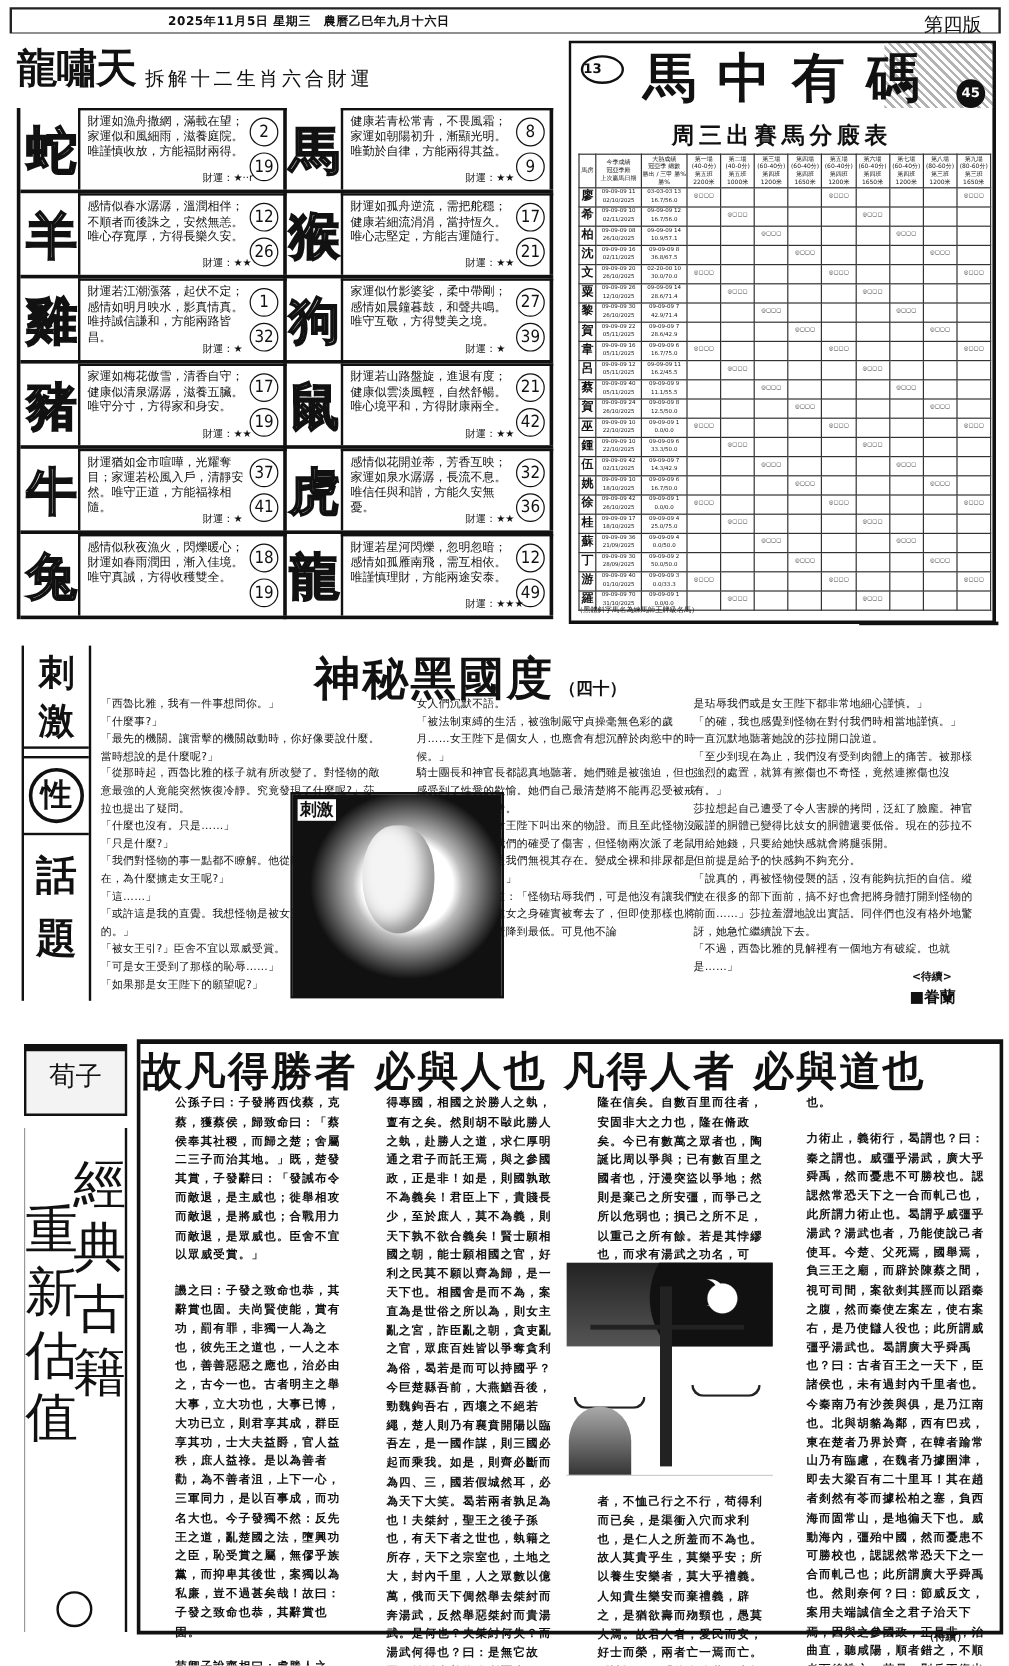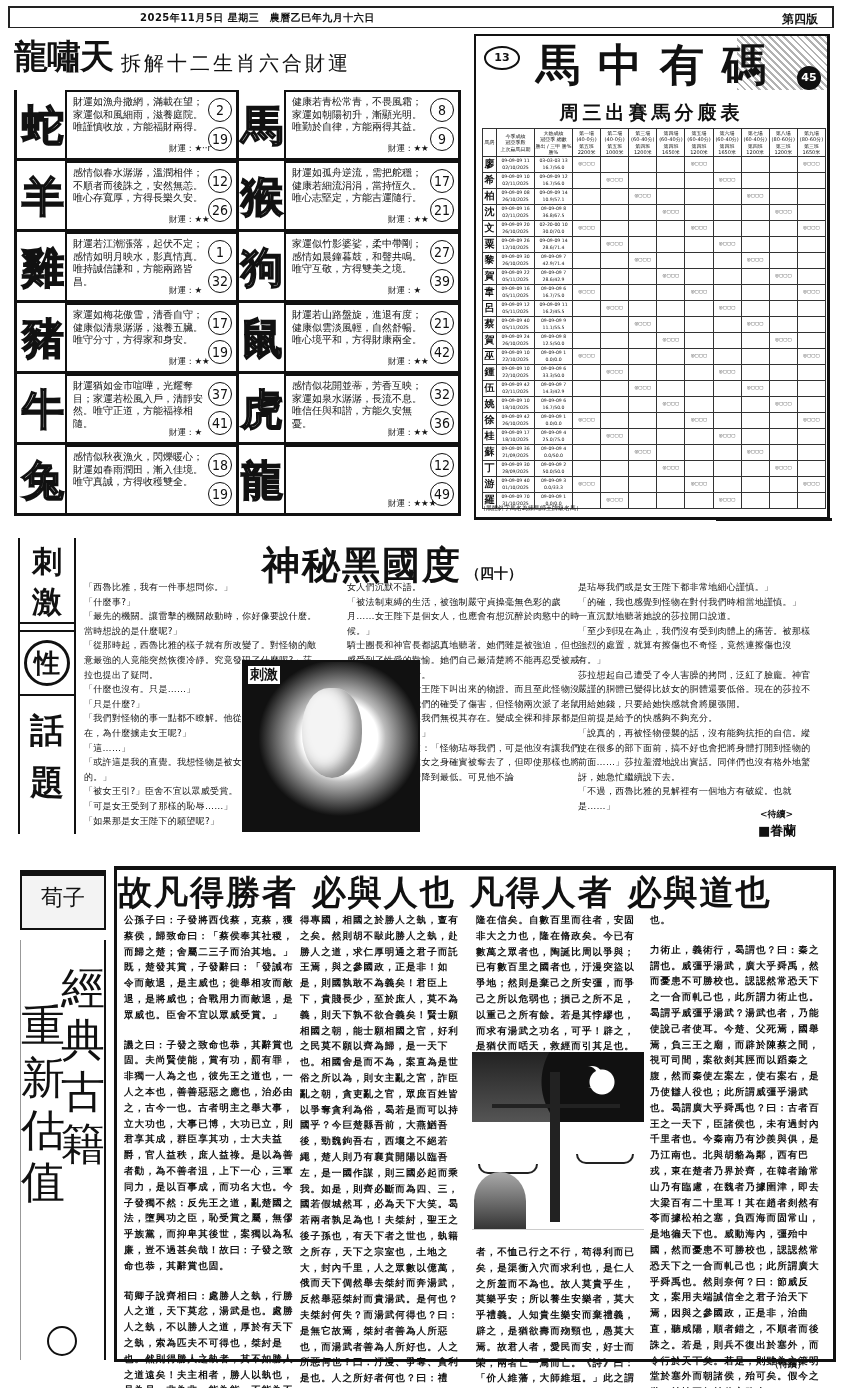--- a/index.html
+++ b/index.html
@@ -2,44 +2,44 @@
 <html><head>
 <meta charset="utf-8">
 <style>
   * { box-sizing: border-box; margin: 0; padding: 0; }
   body { width: 841px; height: 1388px; background: #fff; font-family: "DejaVu Sans", sans-serif; color: #111; position: relative; overflow: hidden; }
   .abs { position: absolute; }
 
   
   .masthead { left: 8px; top: 6px; width: 826px; height: 22px; border-top: 2px solid #222; border-left: 2px solid #222; border-right: 2px solid #222; border-bottom: 1px solid #222; }
   .masthead .date { position: absolute; left: 130px; top: 3px; font-size: 10px; font-weight: bold; letter-spacing: 0.5px; }
-  .masthead .edition { position: absolute; right: 14px; top: 3px; font-size: 12px; font-weight: bold; margin-left: 12px; }
+  .masthead .edition { position: absolute; right: 14px; top: 3px; font-size: 16px; font-weight: normal; margin-left: 12px; }
 
   
   .dragon-title { left: 14px; top: 34px; height: 46px; display: flex; align-items: flex-end; }
   .dragon-title .big { font-size: 34px; font-weight: 900; letter-spacing: -1px; font-family: "DejaVu Sans", sans-serif; }
-  .dragon-title .sub { font-size: 20px; margin-left: 8px; margin-bottom: 3px; letter-spacing: 3px; font-family: Liberation Sans, sans-serif; }
+  .dragon-title .sub { font-size: 16px; margin-left: 8px; margin-bottom: 3px; letter-spacing: 3px; font-family: Liberation Sans, sans-serif; }
 
   .zodiac-wrap { left: 14px; top: 90px; width: 450px; height: 430px; }
   .zcol { position: absolute; top: 0; width: 225px; }
   .zcol.left { left: 0; border-left: 3px solid #111; }
   .zcol.right { left: 222px; }
   .zrow { position: relative; height: 71px; border-bottom: 3px solid #111; }
   .zrow .glyph { position: absolute; left: 4px; top: 6px; width: 44px; height: 60px; font-size: 42px; font-weight: bold; color: #fff; -webkit-text-stroke: 1.5px #111; text-align: center; line-height: 60px; font-family: "DejaVu Serif", serif; }
   .zrow .card { position: absolute; left: 48px; top: 0; right: 0; bottom: 0; border: 2px solid #111; border-bottom: none; border-right: 3px solid #111; padding: 4px 6px; }
   .zrow .card .lines { font-size: 10px; line-height: 12.5px; width: 135px; }
   .zrow .card .fortune { position: absolute; left: 74px; bottom: 3px; font-size: 8.5px; padding-left: 28px; }
   .zrow .card .n1, .zrow .card .n2 { position: absolute; right: 4px; width: 24px; height: 24px; border: 1.3px solid #111; border-radius: 50%; text-align: center; line-height: 22px; font-size: 14px; font-family: "DejaVu Sans Condensed", "DejaVu Sans", sans-serif; }
   .zrow .card .n1 { top: 6px; }
   .zrow .card .n2 { top: 35px; }
 
   
   .horse-box { left: 474px; top: 34px; width: 356px; height: 486px; border: 2px solid #111; border-right: 3px solid #111; border-bottom: 3px solid #111; }
   .horse-head { position: absolute; left: 0; top: 0; width: 100%; height: 58px; }
-  .horse-head .num13 { position: absolute; left: 8px; top: 10px; width: 36px; height: 24px; border: 2px solid #111; border-radius: 50%; font-size: 11px; font-weight: bold; text-align: center; line-height: 20px; }
+  .horse-head .num13 { position: absolute; left: 8px; top: 10px; width: 36px; height: 24px; border: 2px solid #111; border-radius: 50%; font-size: 11px; font-weight: bold; line-height: 20px; }
   .horse-head .calli { position: absolute; left: 60px; top: 0; font-size: 44px; font-family: "DejaVu Serif", serif; font-weight: bold; letter-spacing: 18px; }
   .horse-head .num45 { position: absolute; right: 6px; top: 30px; width: 24px; height: 24px; background: #111; color: #fff; border-radius: 50%; font-size: 11px; font-weight: bold; text-align: center; line-height: 24px; }
   .horse-head .speckle { position: absolute; right: 0; top: 0; width: 90px; height: 54px; background: repeating-linear-gradient(45deg, #555 0 2px, #fff 2px 5px); opacity: 0.45; }
   .horse-sub { position: absolute; left: 0; top: 64px; width: 100%; text-align: center; font-size: 19px; font-weight: bold; font-family: "DejaVu Serif", serif; letter-spacing: 4px; }
   table.ht { position: absolute; left: 6px; top: 92px; width: 344px; border-collapse: collapse; font-size: 5px; }
   table.ht th, table.ht td { border: 1px solid #333; text-align: center; vertical-align: middle; padding: 0; line-height: 6.5px; }
   table.ht th { height: 28px; font-weight: normal; font-size: 5px; }
   table.ht td { height: 16px; }
   table.ht td.nm { width: 14px; font-size: 10px; font-weight: bold; font-family: "DejaVu Serif", serif; }
   table.ht td.rec, table.ht td.st { width: 38px; font-size: 4.6px; }
@@ -69,21 +69,21 @@
   
   .xun-box { left: 20px; top: 870px; width: 86px; height: 60px; border: 2px solid #111; border-top: 6px solid #111; background: #f3f3f3; text-align: center; }
   .xun-box span { font-size: 22px; font-family: "DejaVu Serif", serif; line-height: 44px; }
   .classic-tag { left: 20px; top: 940px; width: 86px; height: 420px; border-left: 1px solid #999; border-right: 2px solid #111; }
   .classic-tag .v1 { position: absolute; left: 40px; top: 22px; width: 44px; font-size: 44px; line-height: 52px; font-family: "DejaVu Serif", serif; text-align: center; }
   .classic-tag .v2 { position: absolute; left: 0; top: 60px; width: 44px; font-size: 44px; line-height: 52px; font-family: "DejaVu Serif", serif; text-align: left; }
   .classic-tag .bead { position: absolute; left: 26px; bottom: 4px; width: 30px; height: 30px; border-radius: 50%; border: 2px solid #111; background: #fff; }
   .classic-frame { left: 114px; top: 866px; width: 722px; height: 496px; border: 3px solid #111; border-top-width: 4px; }
   .classic-title { left: 118px; top: 870px; font-size: 34px; font-family: "DejaVu Serif", serif; letter-spacing: 2px; font-weight: bold; }
   .ccol { font-size: 9.6px; line-height: 15.8px; letter-spacing: 1px; font-weight: bold; }
-  .ccol p { margin-bottom: 14px; }
+  .ccol p { margin-bottom: 14px; margin-left: 22px; }
   .ccol-a { left: 124px; top: 912px; width: 170px; }
   .ccol-b { left: 300px; top: 912px; width: 168px; }
   .ccol-c { left: 476px; top: 912px; width: 168px; }
   .ccol-c2 { left: 476px; top: 1244px; width: 168px; }
   .ccol-d { left: 650px; top: 912px; width: 172px; }
   .classic-img { left: 472px; top: 1052px; width: 172px; height: 178px; background: #fff; overflow: hidden; border-bottom: 1px solid #ccc; }
   .classic-img .sky { position: absolute; left: 0; top: 0; width: 100%; height: 70px; background: radial-gradient(circle at 130px 30px, #fff 0 12px, #111 13px 60px, transparent 61px), linear-gradient(#222, #555); }
   .classic-img .moon { position: absolute; left: 104px; top: 14px; width: 22px; height: 22px; border-radius: 50%; box-shadow: 5px 0 0 0 #fff; }
   .classic-img .pole { position: absolute; left: 78px; top: 20px; width: 10px; height: 150px; background: #222; }
   .classic-img .beam { position: absolute; left: 20px; top: 52px; width: 128px; height: 4px; background: #222; }
@@ -203,20 +203,21 @@
         <div class="card">
           <div class="lines">感情似花開並蒂，芳香互映；家運如泉水潺潺，長流不息。唯信任與和諧，方能久安無憂。</div>
           <div class="n1">32</div>
           <div class="n2">36</div>
           <div class="fortune"><span>財運：</span><span>★★</span></div>
         </div>
       </div>
       <div class="zrow">
         <div class="glyph">龍</div>
         <div class="card">
+          <div class="lines">財運若星河閃爍，忽明忽暗；感情如孤雁南飛，需互相依。唯謹慎理財，方能兩途安泰。</div>
           <div class="n1">12</div>
           <div class="n2">49</div>
           <div class="fortune"><span>財運：</span><span>★★★</span></div>
         </div>
       </div>
     </div>
 </div>
 
 <div class="abs horse-box">
   <div class="horse-head">

